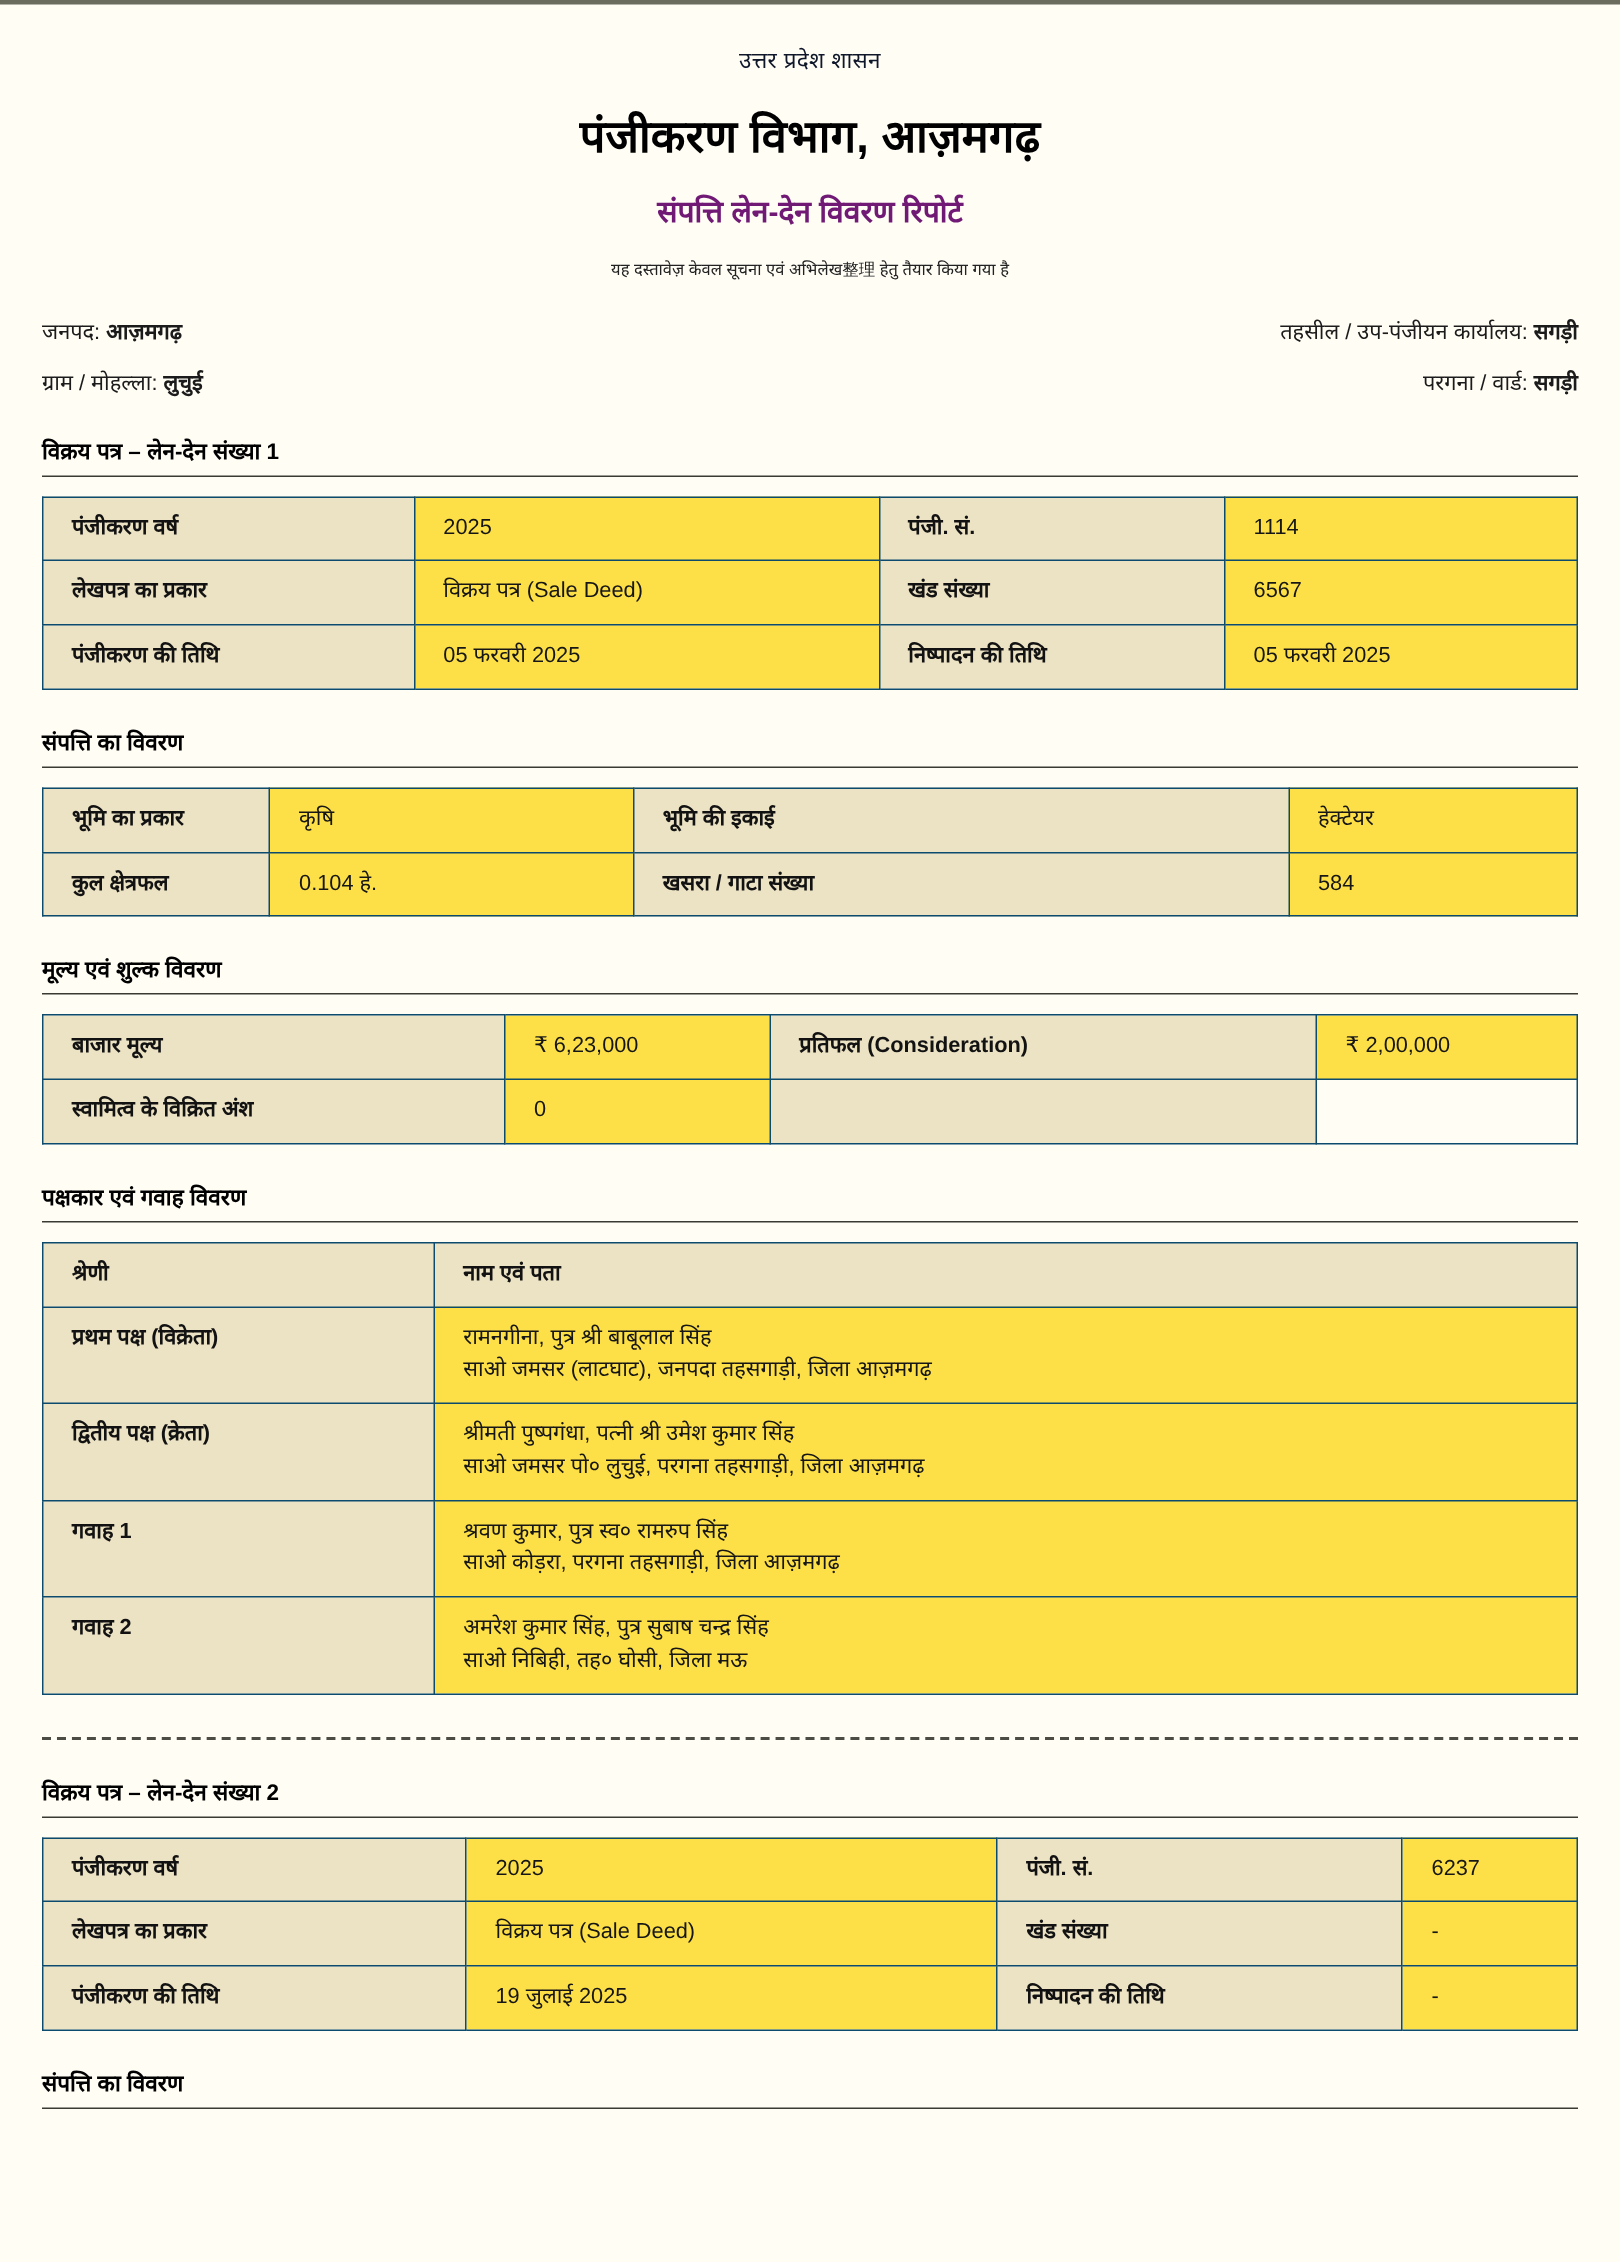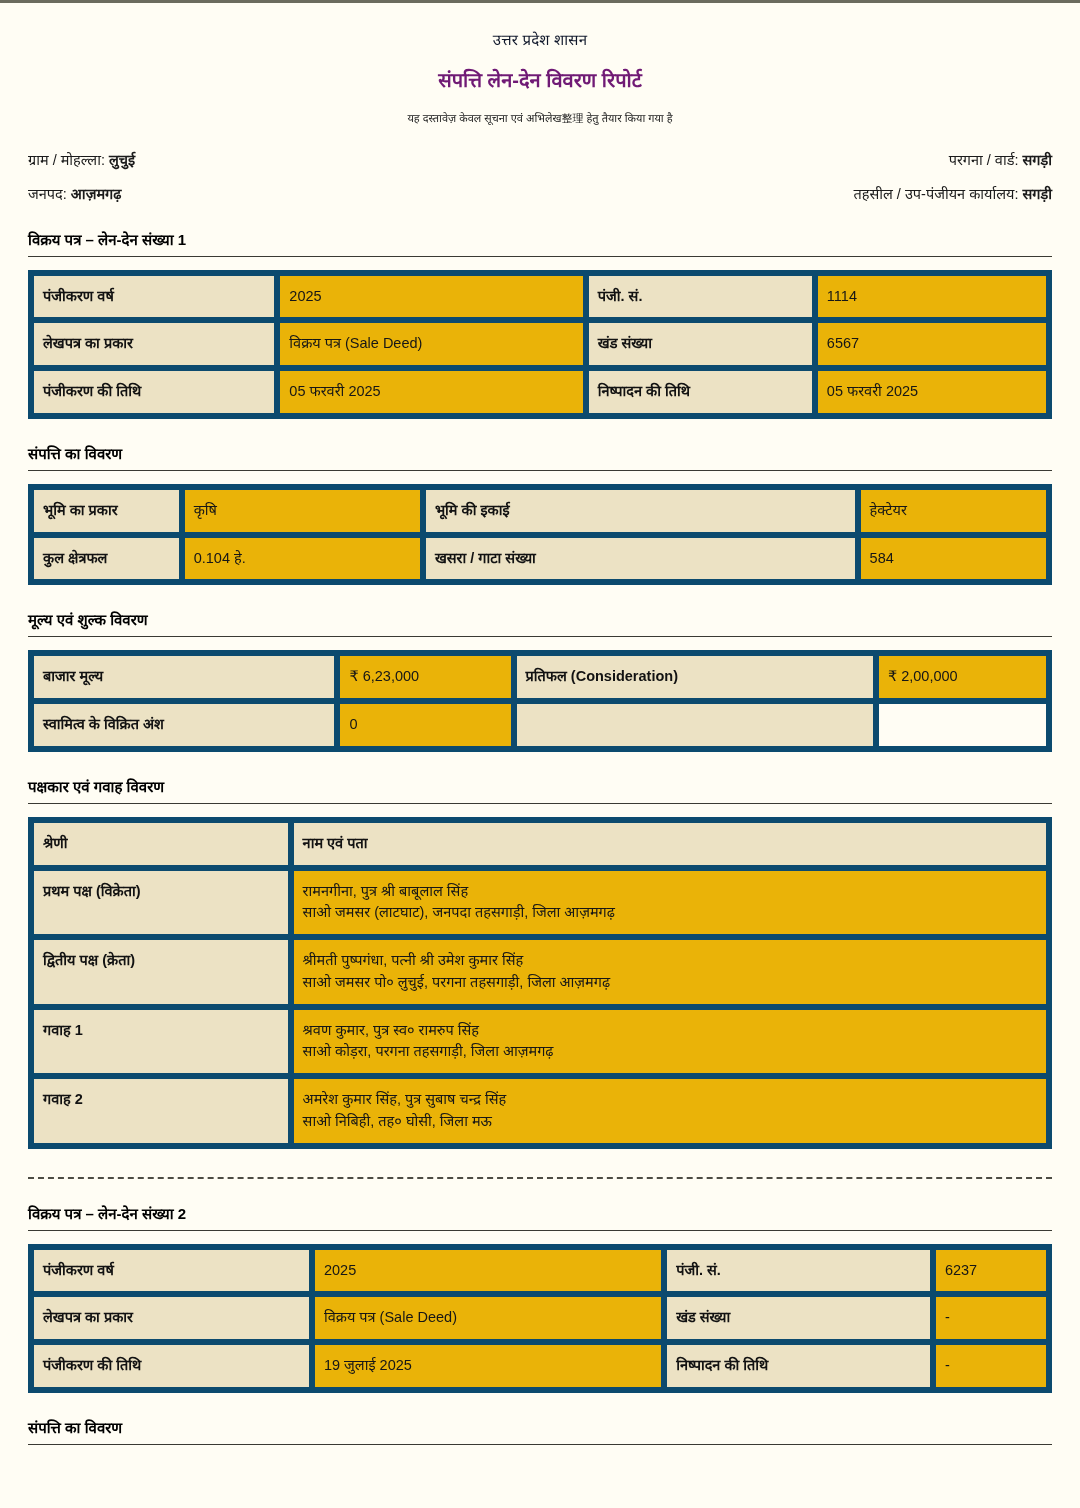--- a/index.html
+++ b/index.html
@@ -81,34 +81,34 @@
 
   
   table.doc-table {
     width: 100%;
     border-collapse: collapse;
     table-layout: fixed;
     font-size: 14.5px;
     background: #fffdf4;
   }
   table.doc-table td, table.doc-table th {
-    border: 6px solid #0c4a6e;
-    padding: 10px 9px;
+    border: 1px solid #0c4a6e;
+    padding: 10px 19px;
     vertical-align: top;
     text-align: left;
     line-height: 1.5;
     word-wrap: break-word;
   }
   td.lbl, th.hdr {
     background: #ece2c4;
     font-weight: bold;
     color: #121212;
   }
   td.val {
-    background: #eab308;
+    background: #fde047;
     font-weight: normal;
     color: #161616;
   }
   td.blank { background: #ece2c4; }
   td.blank-plain { background: #fffdf4; }
   td.multiline { line-height: 1.62; }
   .addr-line { display: block; }
 
   
   .t-txn1 col.c1 { width: 24.2%; }
@@ -147,45 +147,46 @@
 </style>
 </head>
 <body>
 
 <div class="page-top-rule"></div>
 
 <div class="sheet">
 
   <header class="masthead">
     <div class="gov-line">उत्तर प्रदेश शासन</div>
+    <h1 class="dept-title">पंजीकरण विभाग, आज़मगढ़</h1>
     <h2 class="report-title">संपत्ति लेन-देन विवरण रिपोर्ट</h2>
     <div class="disclaimer">यह दस्तावेज़ केवल सूचना एवं अभिलेख整理 हेतु तैयार किया गया है</div>
   </header>
 
   <div class="meta-block">
+    <div class="meta-row">
+      <div class="meta-item">
+        <span class="meta-label">जनपद:</span>
+        <span class="meta-value">आज़मगढ़</span>
+      </div>
+      <div class="meta-item">
+        <span class="meta-label">तहसील / उप-पंजीयन कार्यालय:</span>
+        <span class="meta-value">सगड़ी</span>
+      </div>
+    </div>
     <div class="meta-row">
       <div class="meta-item">
         <span class="meta-label">ग्राम / मोहल्ला:</span>
         <span class="meta-value">लुचुई</span>
       </div>
       <div class="meta-item">
         <span class="meta-label">परगना / वार्ड:</span>
         <span class="meta-value">सगड़ी</span>
       </div>
     </div>
-    <div class="meta-row">
-      <div class="meta-item">
-        <span class="meta-label">जनपद:</span>
-        <span class="meta-value">आज़मगढ़</span>
-      </div>
-      <div class="meta-item">
-        <span class="meta-label">तहसील / उप-पंजीयन कार्यालय:</span>
-        <span class="meta-value">सगड़ी</span>
-      </div>
-    </div>
   </div>
 
   <section class="section-block">
     <h3 class="section-heading">विक्रय पत्र – लेन-देन संख्या 1</h3>
     <table class="doc-table t-txn1">
       <colgroup>
           <col class="c1">
           <col class="c2">
           <col class="c3">
           <col class="c4">

